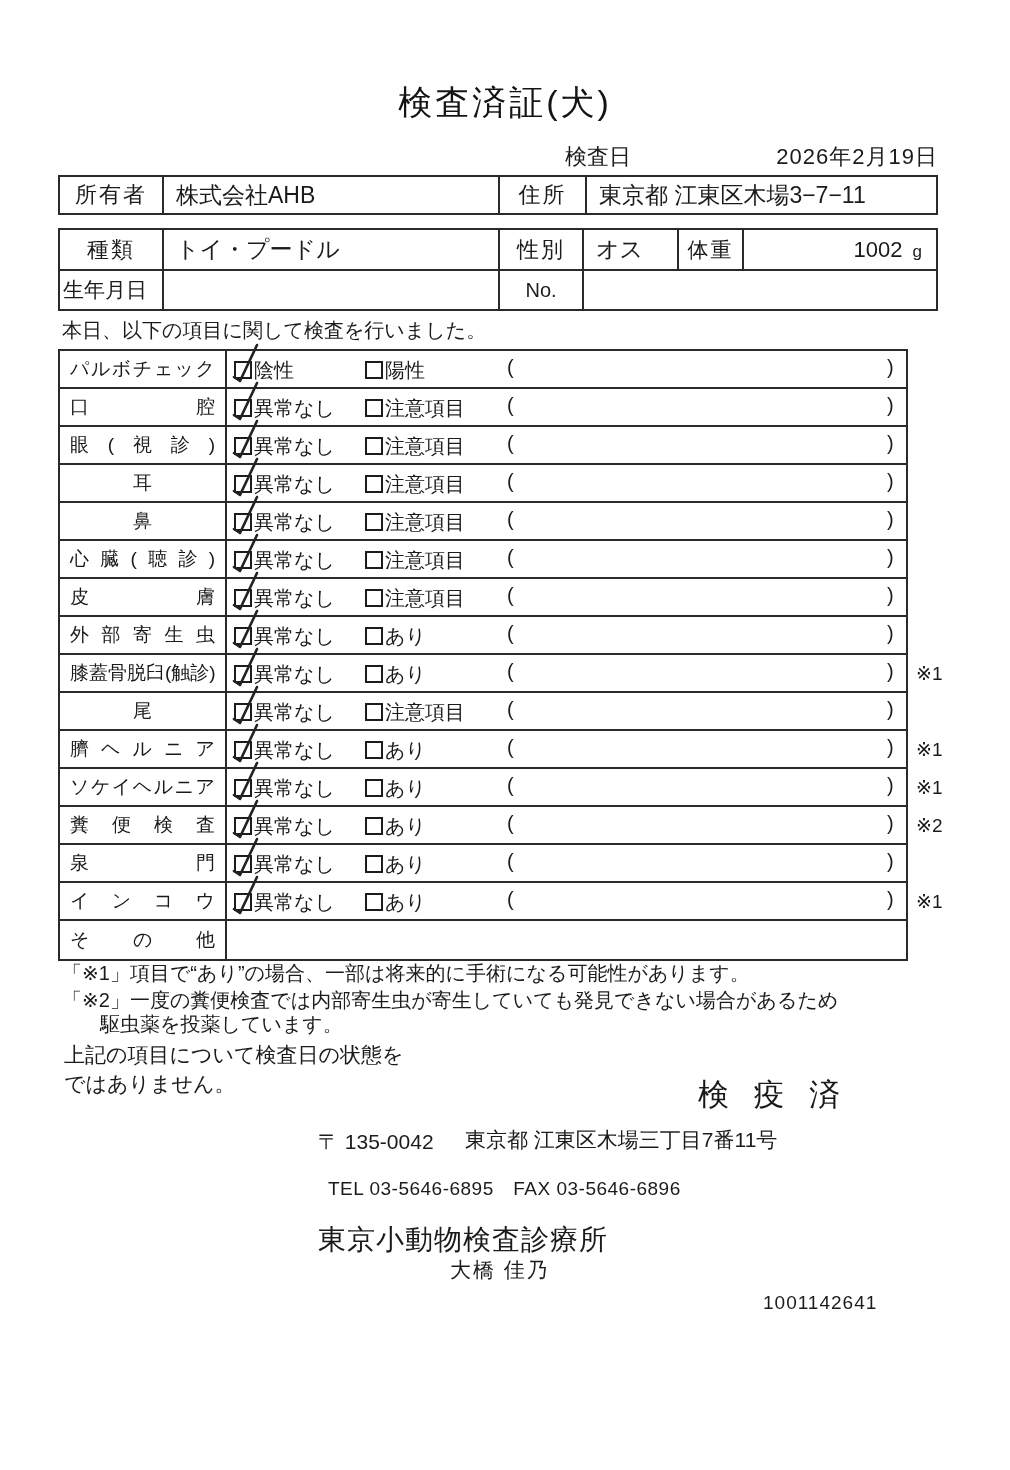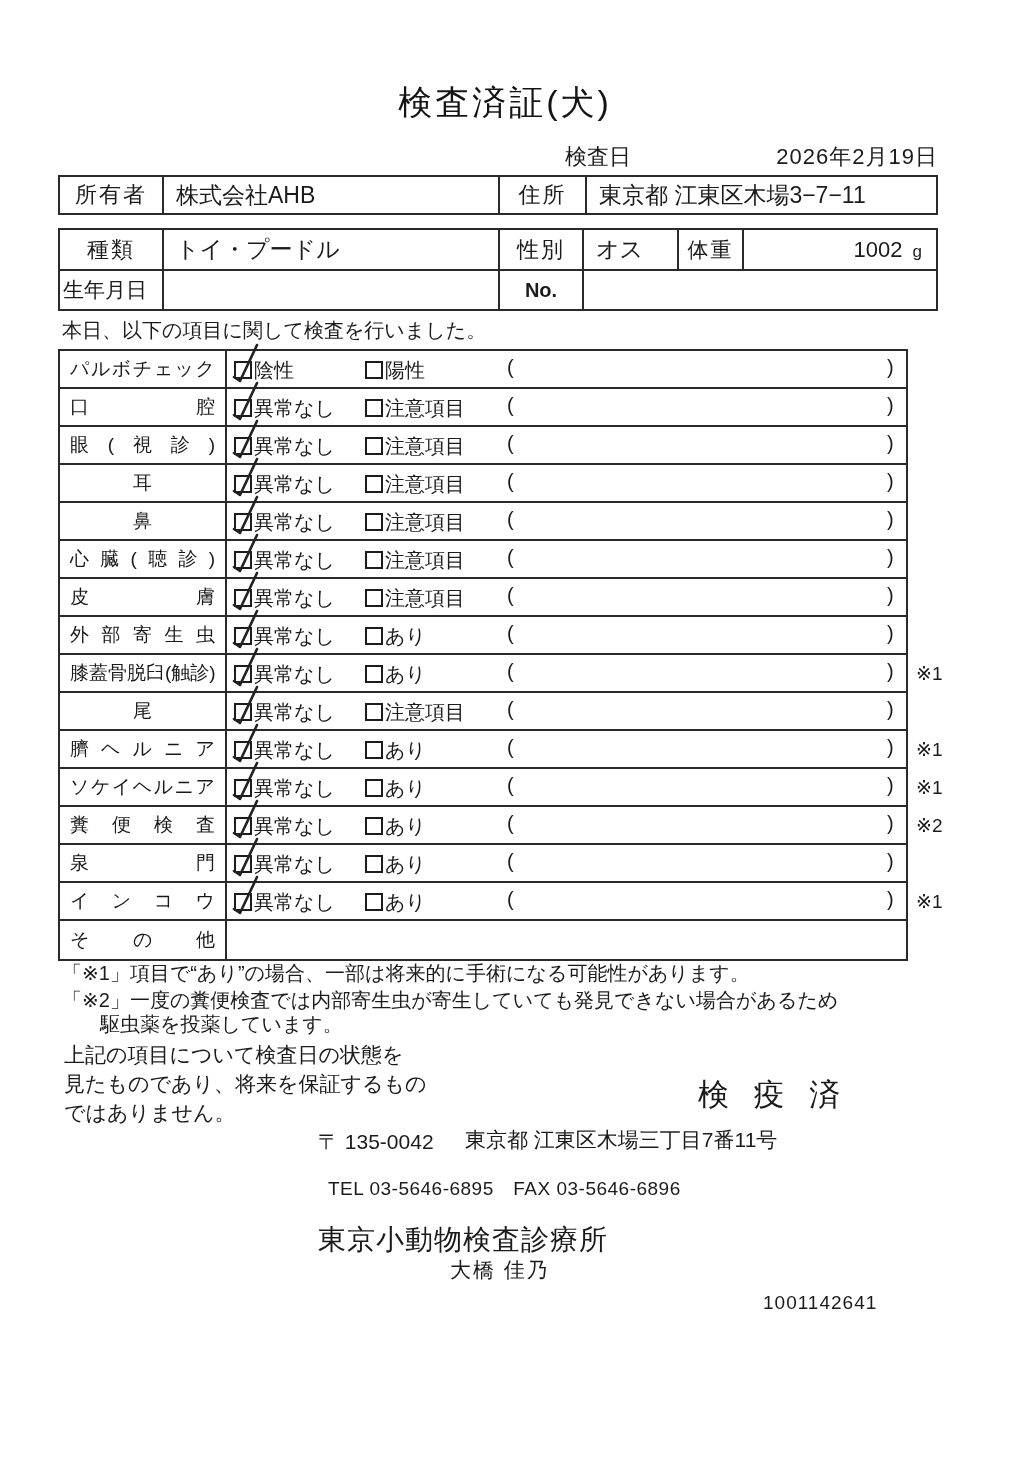--- a/index.html
+++ b/index.html
@@ -94,21 +94,21 @@
       <span>1002</span>
       <span class="unit">g</span>
     </div>
   </div>
   <div class="hline" style="top:39px;"></div>
 
   <div style="position:absolute;left:0;right:0;top:41px;height:38px;">
     <div class="cell lab" style="left:0;width:90px;font-size:21px;letter-spacing:0;">生年月日</div>
     <div class="vline" style="left:102px;"></div>
     <div class="vline" style="left:438px;"></div>
-    <div class="cell lab" style="left:440px;width:82px;font-size:20px;letter-spacing:0;font-weight:bold;">No.</div>
+    <div class="cell lab" style="left:440px;width:82px;font-size:20px;letter-spacing:0;">No.</div>
     <div class="vline" style="left:522px;"></div>
   </div>
 </div>
 
 <div class="abs intro">本日、以下の項目に関して検査を行いました。</div>
 <div class="abs chk-table">
     <div class="chk-row">
       <div class="chk-label">
         <span>パ</span>
         <span>ル</span>
@@ -423,21 +423,20 @@
       <div class="chk-content"></div>
     </div>
   </div>
 
 <div class="abs fn1">「※1」項目で“あり”の場合、一部は将来的に手術になる可能性があります。</div>
 <div class="abs fn2">「※2」一度の糞便検査では内部寄生虫が寄生していても発見できない場合があるため</div>
 <div class="abs fn2b">駆虫薬を投薬しています。</div>
 
 <div class="abs disclaimer">
   <div>上記の項目について検査日の状態を</div>
-  <div>見たものであり、将来を保証するもの</div>
   <div>ではありません。</div>
 </div>
 <div class="abs stamp">検 疫 済</div>
 <div class="abs postal">〒 135-0042</div>
 <div class="abs address2">東京都 江東区木場三丁目7番11号</div>
 <div class="abs telfax">TEL 03-5646-6895　FAX 03-5646-6896</div>
 <div class="abs clinic">東京小動物検査診療所</div>
 <div class="abs vet">大橋 佳乃</div>
 <div class="abs serial">1001142641</div>
 

